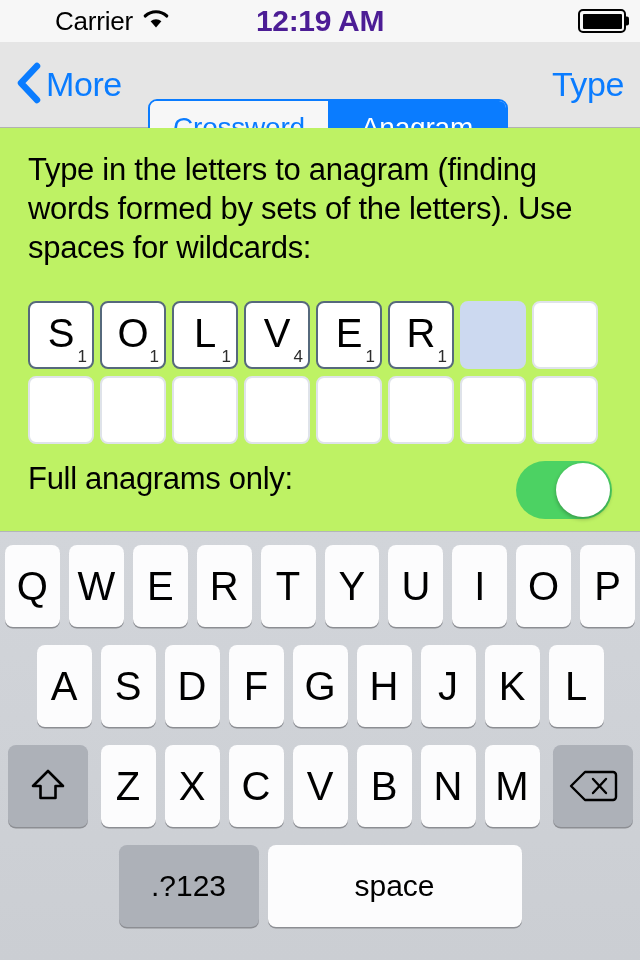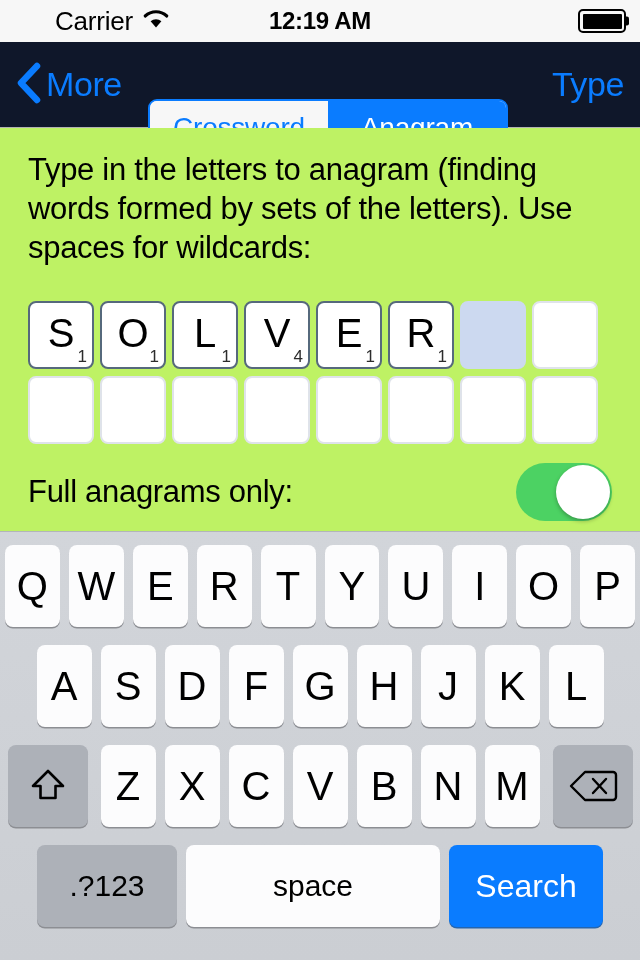--- a/index.html
+++ b/index.html
@@ -34,23 +34,23 @@
     font-size: 26px;
     color: #000;
     letter-spacing: -0.2px;
     margin-left: 41px;
   }
   .wifi-icon { display:block; }
   .status-time {
     position: absolute;
     left: 0; right: 0;
     text-align: center;
-    font-size: 24px;
+    font-size: 30px;
     font-weight: bold;
-    color: #000000;
+    color: #4c1d95;
     letter-spacing: -0.3px;
     pointer-events: none;
   }
   .status-right {
     margin-left: auto;
     display: flex;
     align-items: center;
   }
   .battery {
     width: 48px;
@@ -73,21 +73,21 @@
     transform: translateY(-50%);
     width: 3px;
     height: 9px;
     background: #000;
     border-radius: 0 2px 2px 0;
   }
 
   
   .nav-bar {
     height: 86px;
-    background: #0f172a;
+    background: #e5e5e5;
     border-bottom: 1px solid #b2b2b2;
     display: flex;
     align-items: center;
     position: relative;
     box-sizing: border-box;
     padding: 0 16px;
   }
   .back-button {
     display: flex;
     align-items: center;
@@ -205,21 +205,21 @@
   }
 
   
   .switch-row {
     position: absolute;
     left: 28px;
     top: 333px;
     width: 584px;
     height: 62px;
     display: flex;
-    align-items: center;
+    align-items: flex-start;
   }
   .switch-label {
     font-size: 31px;
     color: #000;
     letter-spacing: -0.3px;
   }
   .switch {
     margin-left: auto;
     width: 96px;
     height: 58px;
@@ -462,16 +462,15 @@
           <line x1="25" y1="12" x2="38" y2="26" stroke="#000" stroke-width="2.4" stroke-linecap="round"></line>
           <line x1="38" y1="12" x2="25" y2="26" stroke="#000" stroke-width="2.4" stroke-linecap="round"></line>
         </svg>
       </span>
     </div>
   </div>
 
   <div class="kb-row r4">
     <div class="key num">.?123</div>
     <div class="key space">space</div>
-    <div class="key search">Search</div>
   </div>
 
 </div>
 
 </body></html>

